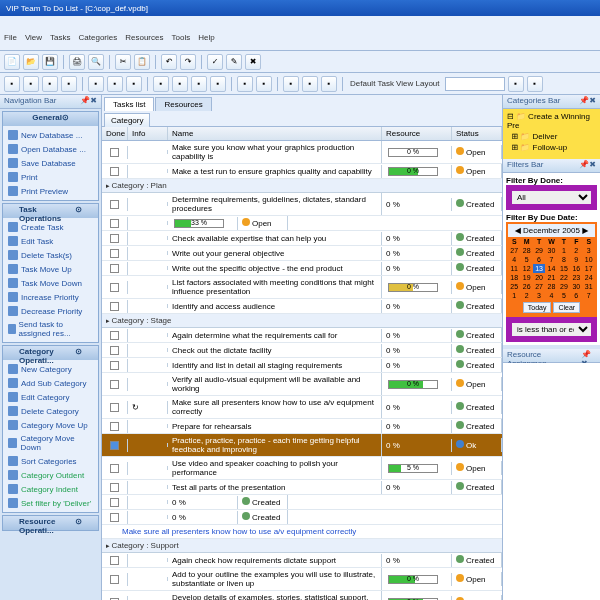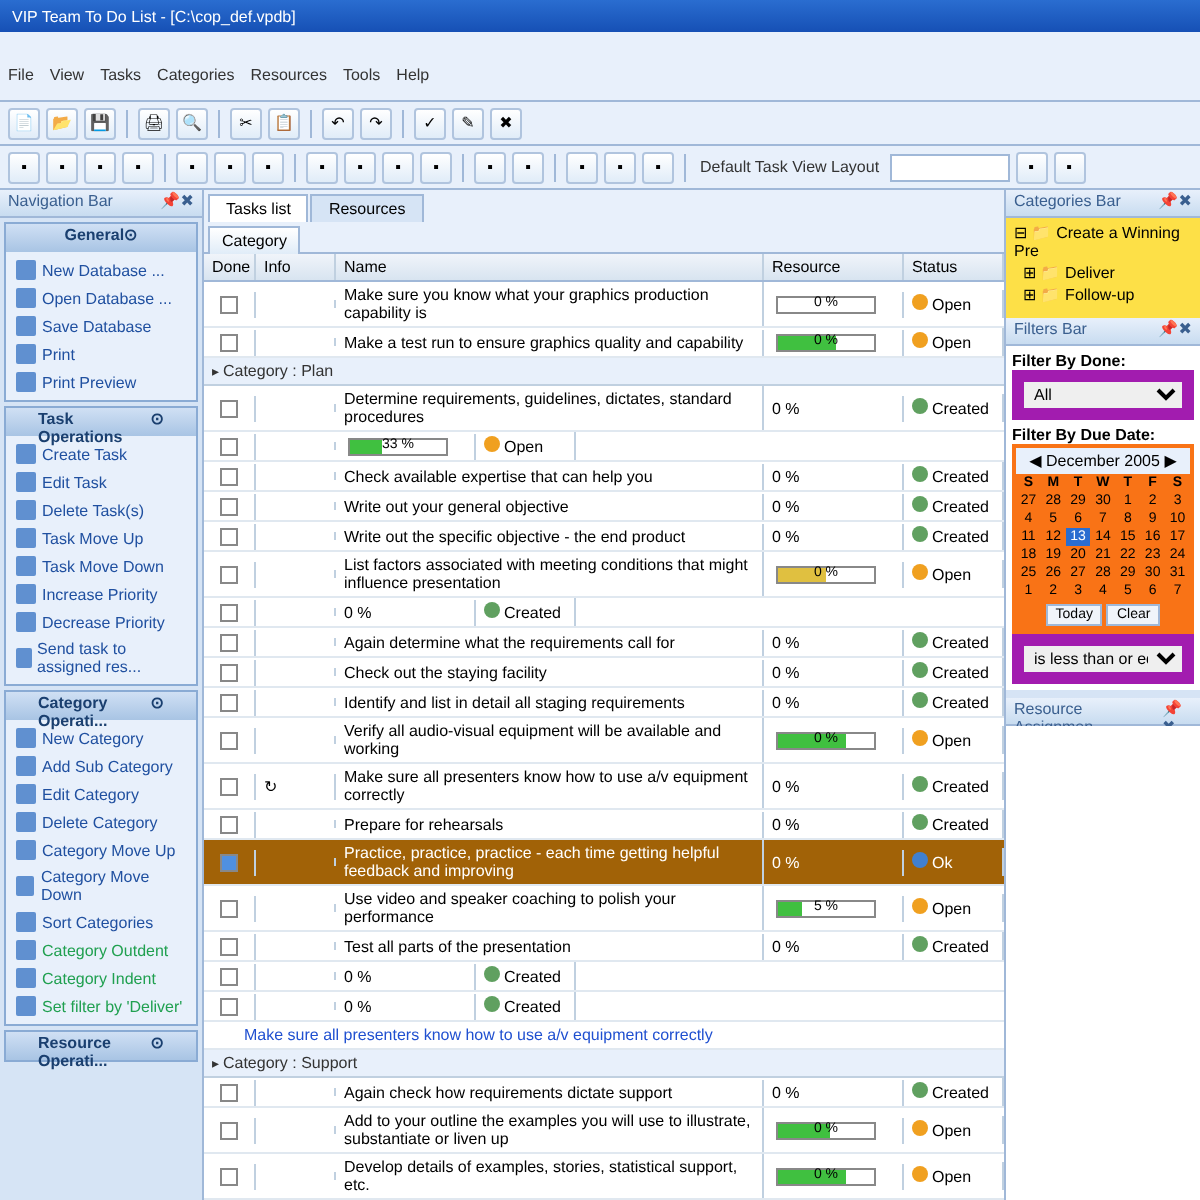--- a/index.html
+++ b/index.html
@@ -285,38 +285,40 @@
                 <div class="progtxt">0 %</div>
               </div>
             </div>
             <div class="gcol c-stat"><span class="sicon o"></span>Open</div>
           </div>
           <div class="grow">
             <div class="gcol c-done">
               <div class="chk"></div>
             </div>
             <div class="gcol c-info"></div>
-            <div class="gcol c-comp"><span>0 %</span></div>
-            <div class="gcol c-stat"><span class="sicon c"></span>Created</div>
-          </div>
+            <div class="gcol c-name">Identify and access audience</div>
+            <div class="gcol c-comp"><span>0 %</span></div>
+            <div class="gcol c-stat"><span class="sicon c"></span>Created</div>
+          </div>
+          <div class="gcat">Category : Stage</div>
           <div class="grow">
             <div class="gcol c-done">
               <div class="chk"></div>
             </div>
             <div class="gcol c-info"></div>
             <div class="gcol c-name">Again determine what the requirements call for</div>
             <div class="gcol c-comp"><span>0 %</span></div>
             <div class="gcol c-stat"><span class="sicon c"></span>Created</div>
           </div>
           <div class="grow">
             <div class="gcol c-done">
               <div class="chk"></div>
             </div>
             <div class="gcol c-info"></div>
-            <div class="gcol c-name">Check out the staying facility</div>
+            <div class="gcol c-name">Check out the dictate facility</div>
             <div class="gcol c-comp"><span>0 %</span></div>
             <div class="gcol c-stat"><span class="sicon c"></span>Created</div>
           </div>
           <div class="grow">
             <div class="gcol c-done">
               <div class="chk"></div>
             </div>
             <div class="gcol c-info"></div>
             <div class="gcol c-name">Identify and list in detail all staging requirements</div>
             <div class="gcol c-comp"><span>0 %</span></div>

